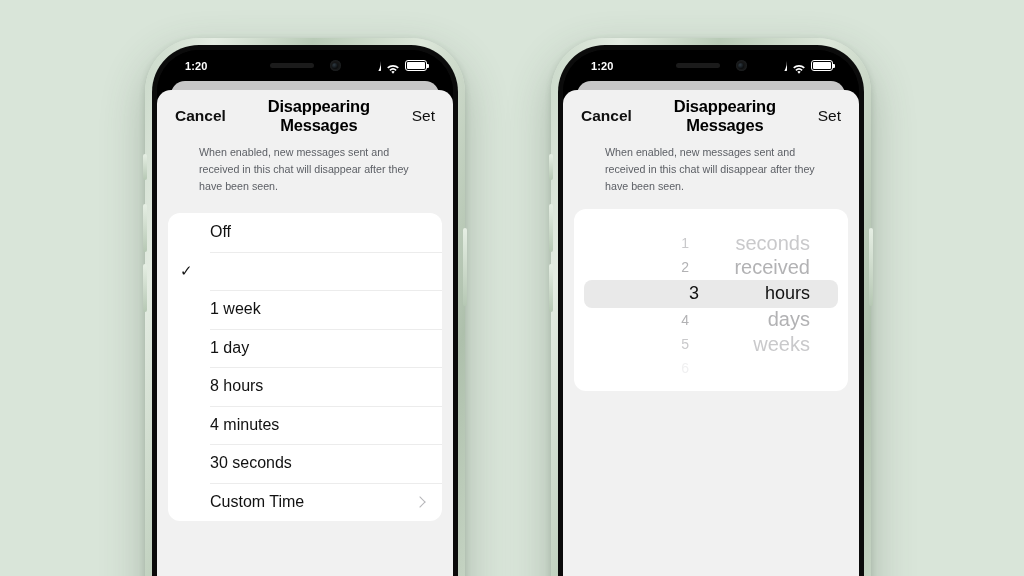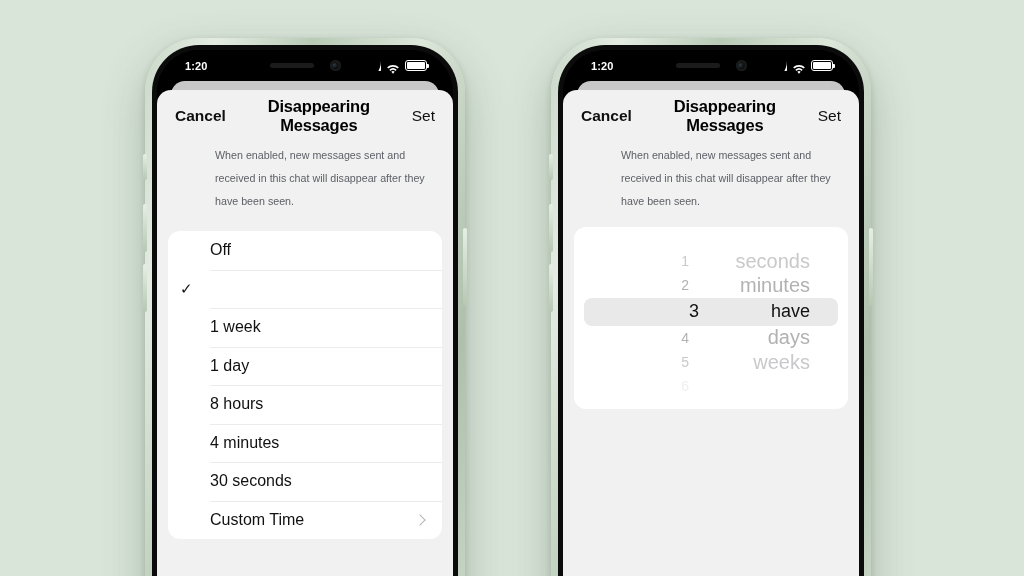--- a/index.html
+++ b/index.html
@@ -120,23 +120,22 @@
   .nav-btn { font-size: 15.5px; color: #0f0f0f; white-space: nowrap; font-weight: bold; }
   .nav-title {
     flex: 1; text-align: center;
     font-size: 16.5px; font-weight: bold; color: #000;
     letter-spacing: -.2px;
   }
   .nav-set { font-weight: normal; }
 
   .desc {
     padding: 2px 26px 0 42px;
-    font-size: 10.7px; line-height: 23px;
+    font-size: 10.7px; line-height: 17px;
     color: #5d6066;
-    margin-left: 16px;
   }
 
   
   .card {
     margin: 18px 11px 0 11px;
     background: #fff;
     border-radius: 12px;
     overflow: hidden;
   }
   .row {
@@ -343,25 +342,25 @@
           <div class="desc">When enabled, new messages sent and received in this chat will disappear after they have been seen.</div>
 
           <div class="picker-card">
             <div class="picker" id="right-picker">
                 <div class="prow f1">
                   <div class="num">1</div>
                   <div class="unit">seconds</div>
                 </div>
                 <div class="prow">
                   <div class="num">2</div>
-                  <div class="unit">minutes</div>
+                  <div class="unit">received</div>
                 </div>
                 <div class="prow sel">
                   <div class="num">3</div>
-                  <div class="unit">have</div>
+                  <div class="unit">hours</div>
                 </div>
                 <div class="prow">
                   <div class="num">4</div>
                   <div class="unit">days</div>
                 </div>
                 <div class="prow f1">
                   <div class="num">5</div>
                   <div class="unit">weeks</div>
                 </div>
                 <div class="prow f3">

